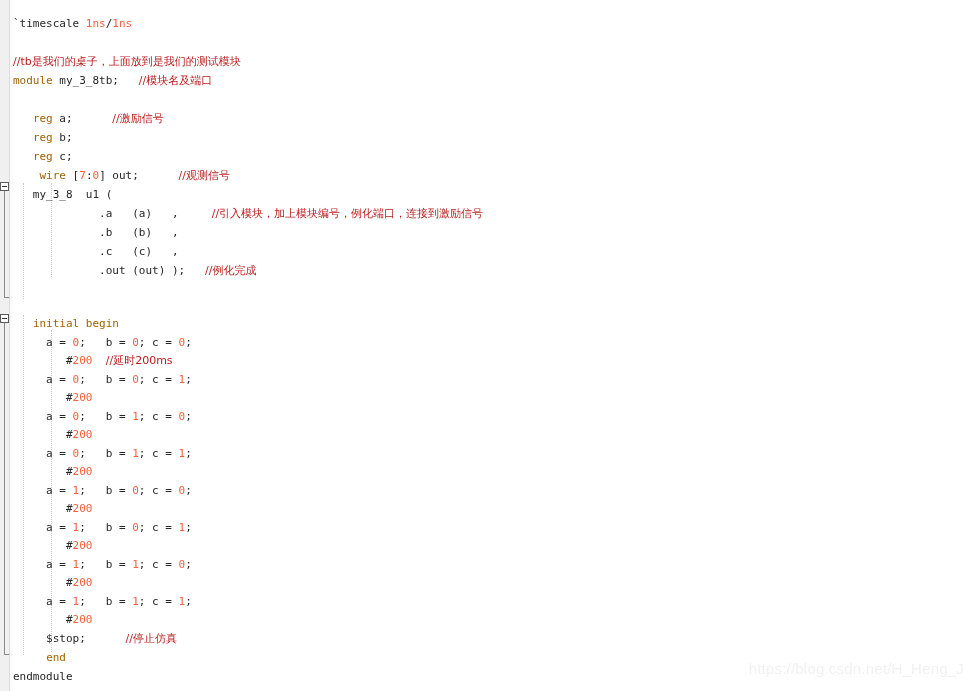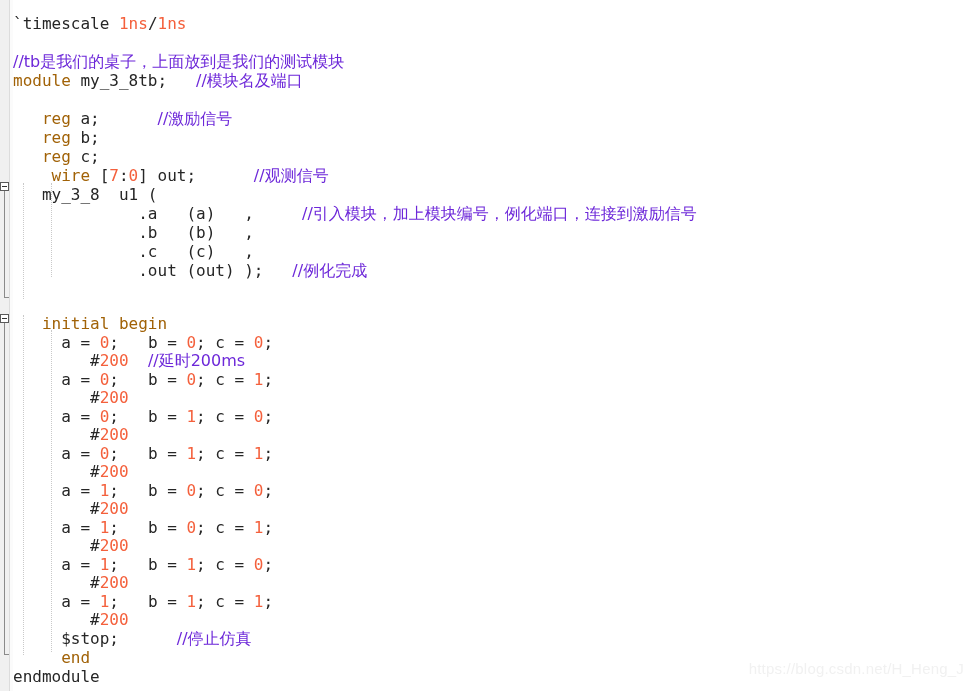--- a/index.html
+++ b/index.html
@@ -74,34 +74,34 @@
     height: 691px;
     font-size: 15.5px;
     line-height: 19px;
     white-space: pre;
     color: #262626;
   }
   .ln {
     position: absolute;
     left: 0;
     white-space: pre;
-    font-size: 16px;
+    font-size: 11px;
     line-height: 19px;
   }
   
   .guide {
     position: absolute;
     width: 1px;
     border-left: 1px dotted #c9c9c9;
   }
 
   
   .kw    { color: #a16207; }
   .num   { color: #f4603c; }
-  .cmt   { color: #6d28d9; }
+  .cmt   { color: #b91c1c; }
   .plain { color: #262626; }
 
   
   .cn { font-family: "DejaVu Sans", "Liberation Sans", sans-serif; }
 
   
   #watermark {
     position: absolute;
     right: 8px;
     bottom: 14px;

